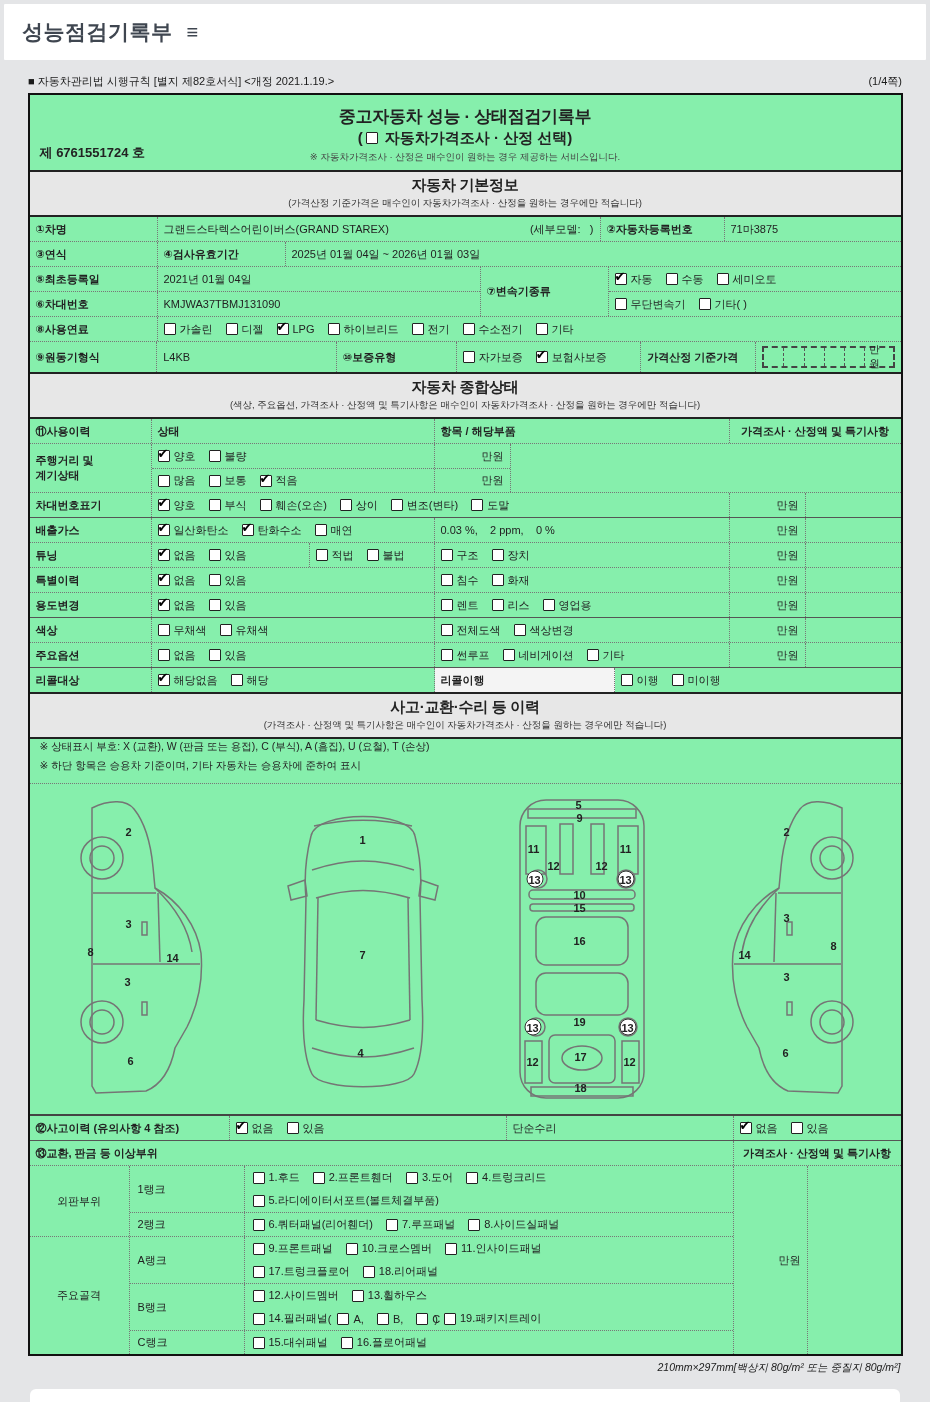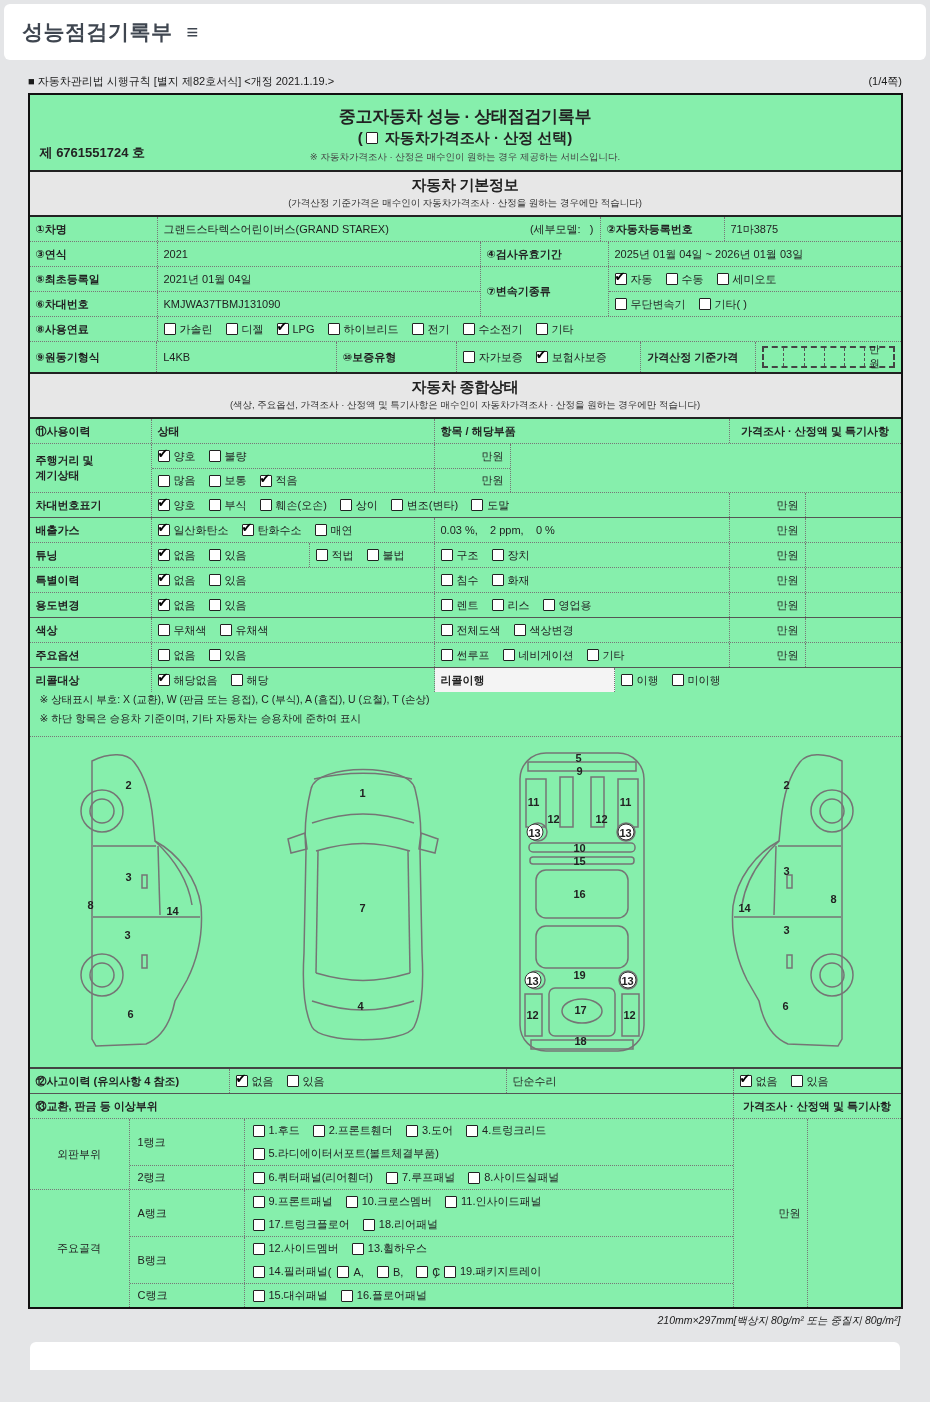--- a/index.html
+++ b/index.html
@@ -1,17 +1,17 @@
 <!DOCTYPE html>
 <html><head>
 <meta charset="utf-8">
 <style>
   * { margin:0; padding:0; box-sizing:border-box; }
   html,body { background:#e4e5e7; font-family:"Liberation Sans","DejaVu Sans",sans-serif; color:#222; }
-  .topbar { background:#fff; margin:4px 4px 0 4px; border-radius:6px; padding:14px 18px; display:flex; align-items:center; gap:14px; }
+  .topbar { background:#fff; margin:4px 4px 0 4px; border-radius:1px; padding:14px 18px; display:flex; align-items:center; gap:14px; }
   .topbar .apptitle { font-size:21px; font-weight:bold; color:#3f4650; letter-spacing:.5px; }
   .topbar .menu { font-size:20px; color:#3f4650; font-weight:bold; cursor:pointer; }
   .canvas { background:#e4e5e7; padding:14px 26px 0 26px; }
   .meta { display:flex; justify-content:space-between; align-items:flex-end; font-size:11px; color:#1a1a1a; padding:0 2px; margin-bottom:4px; }
   .formwrap { background:#86efac; border:2px solid #111; width:875px; margin:0 auto; }
   
   .fhead { position:relative; padding:10px 8px 4px 8px; }
   .fhead .titles { text-align:center; }
   .fhead .t1 { font-size:17px; font-weight:bold; letter-spacing:-.3px; }
   .fhead .t2 { font-size:15px; font-weight:bold; margin-top:1px; }
@@ -117,21 +117,20 @@
       <div class="fc" style="width:443px; justify-content:space-between;">
         <span>그랜드스타렉스어린이버스(GRAND STAREX)</span>
         <span class="pre">(세부모델:   )</span>
       </div>
       <div class="fc lab" style="width:124px">②자동차등록번호</div>
       <div class="fc last" style="flex:1">71마3875</div>
     </div>
 
     <div class="fr">
       <div class="fc lab" style="width:128px">③연식</div>
-      <div class="fc" style="width:323px">2021</div>
       <div class="fc lab" style="width:128px">④검사유효기간</div>
       <div class="fc last" style="flex:1">2025년 01월 04일 ~ 2026년 01월 03일</div>
     </div>
 
     <div class="fr">
       <div class="stack" style="width:451px; border-right:1px dotted #777;">
         <div class="line" style="padding:0;">
           <div class="fc lab" style="width:128px; min-height:100%;">⑤최초등록일</div>
           <div class="fc last" style="flex:1">2021년 01월 04일</div>
         </div>
@@ -499,20 +498,24 @@
             <span class="cb"></span>
             <span class="opt-label">이행</span>
           </span>
           <span class="opt">
             <span class="cb"></span>
             <span class="opt-label">미이행</span>
           </span>
         </div>
     </div>
 
+    <div class="secbar">
+      <div class="t">사고·교환·수리 등 이력</div>
+      <div class="s">(가격조사 · 산정액 및 특기사항은 매수인이 자동차가격조사 · 산정을 원하는 경우에만 적습니다)</div>
+    </div>
 
     <div class="legend">
       <div>※ 상태표시 부호:  X (교환), W (판금 또는 용접), C (부식), A (흠집), U (요철), T (손상)</div>
       <div>※ 하단 항목은 승용차 기준이며, 기타 자동차는 승용차에 준하여 표시</div>
     </div>
 
     <div class="diagrams">
       <div class="dwrap" style="left:50px; width:140px; height:310px;">
         <svg width="140" height="310" viewBox="0 0 140 310">
           <path d="M12,292 L12,14 C30,5 47,6 54,15 C66,30 71,52 73,73 L75,94 C99,107 117,132 121,159 C123,183 119,209 107,233 L95,254 C91,274 83,290 66,297 L16,299 Z"></path>

